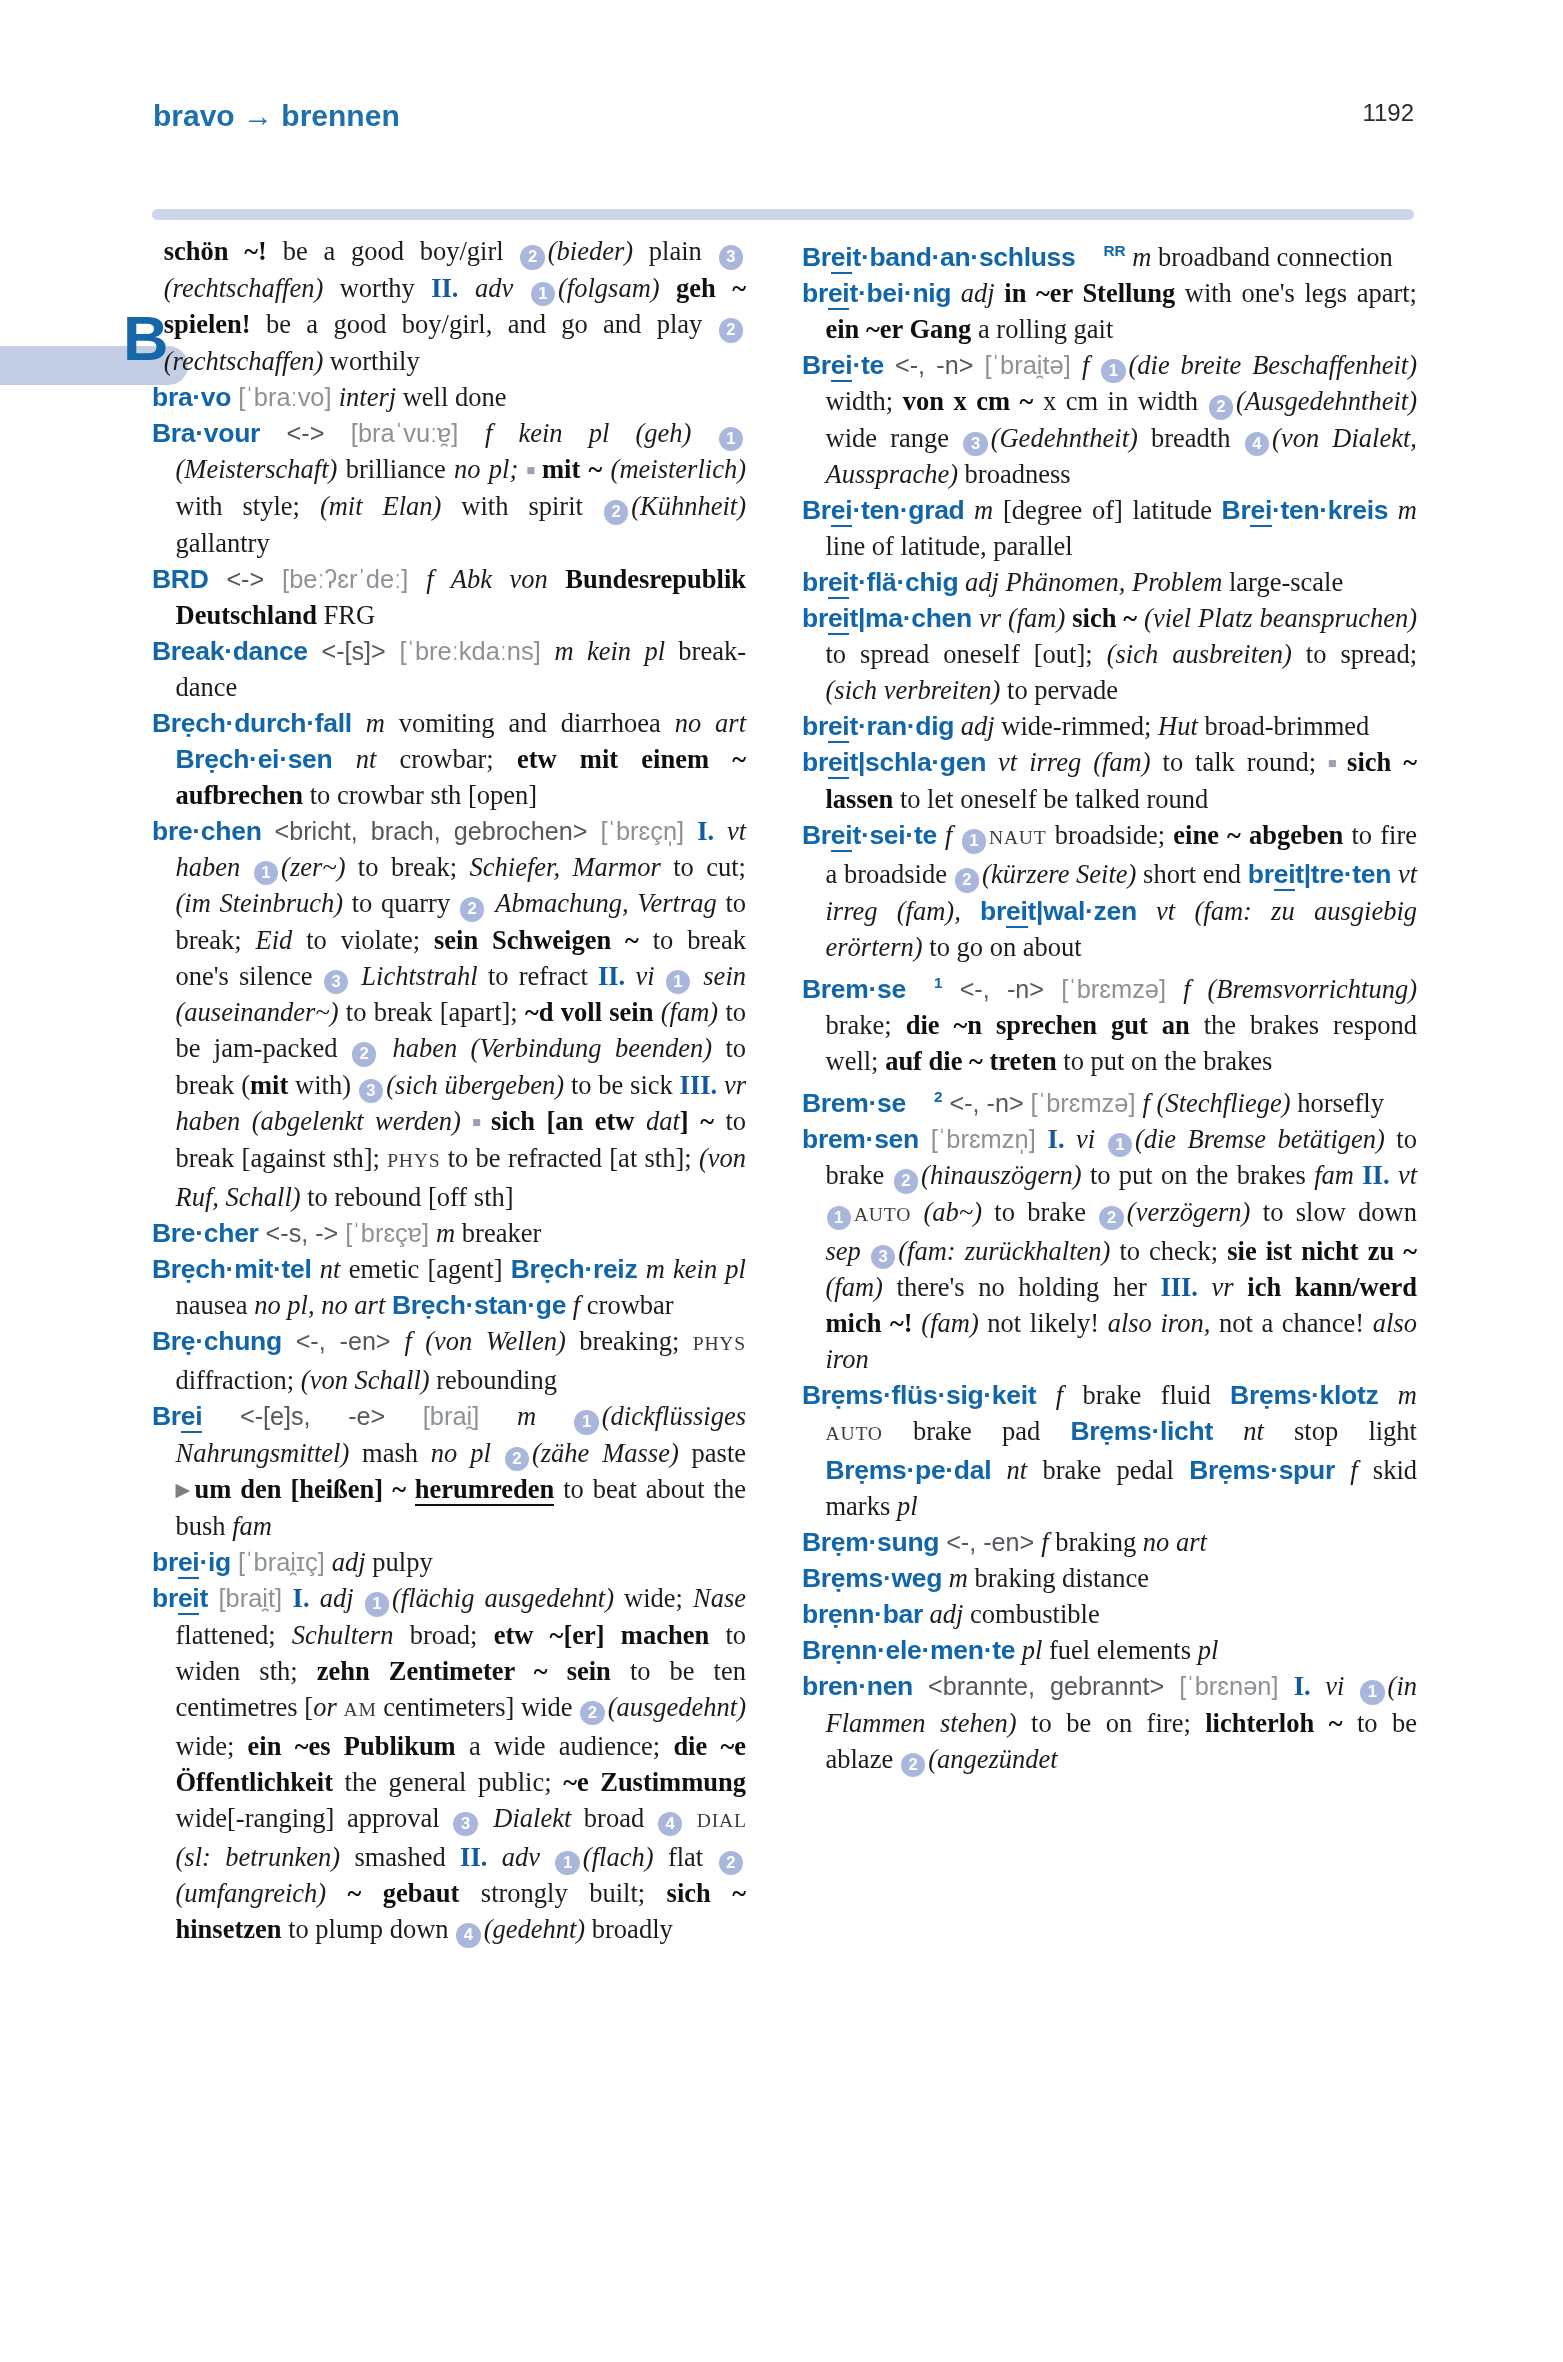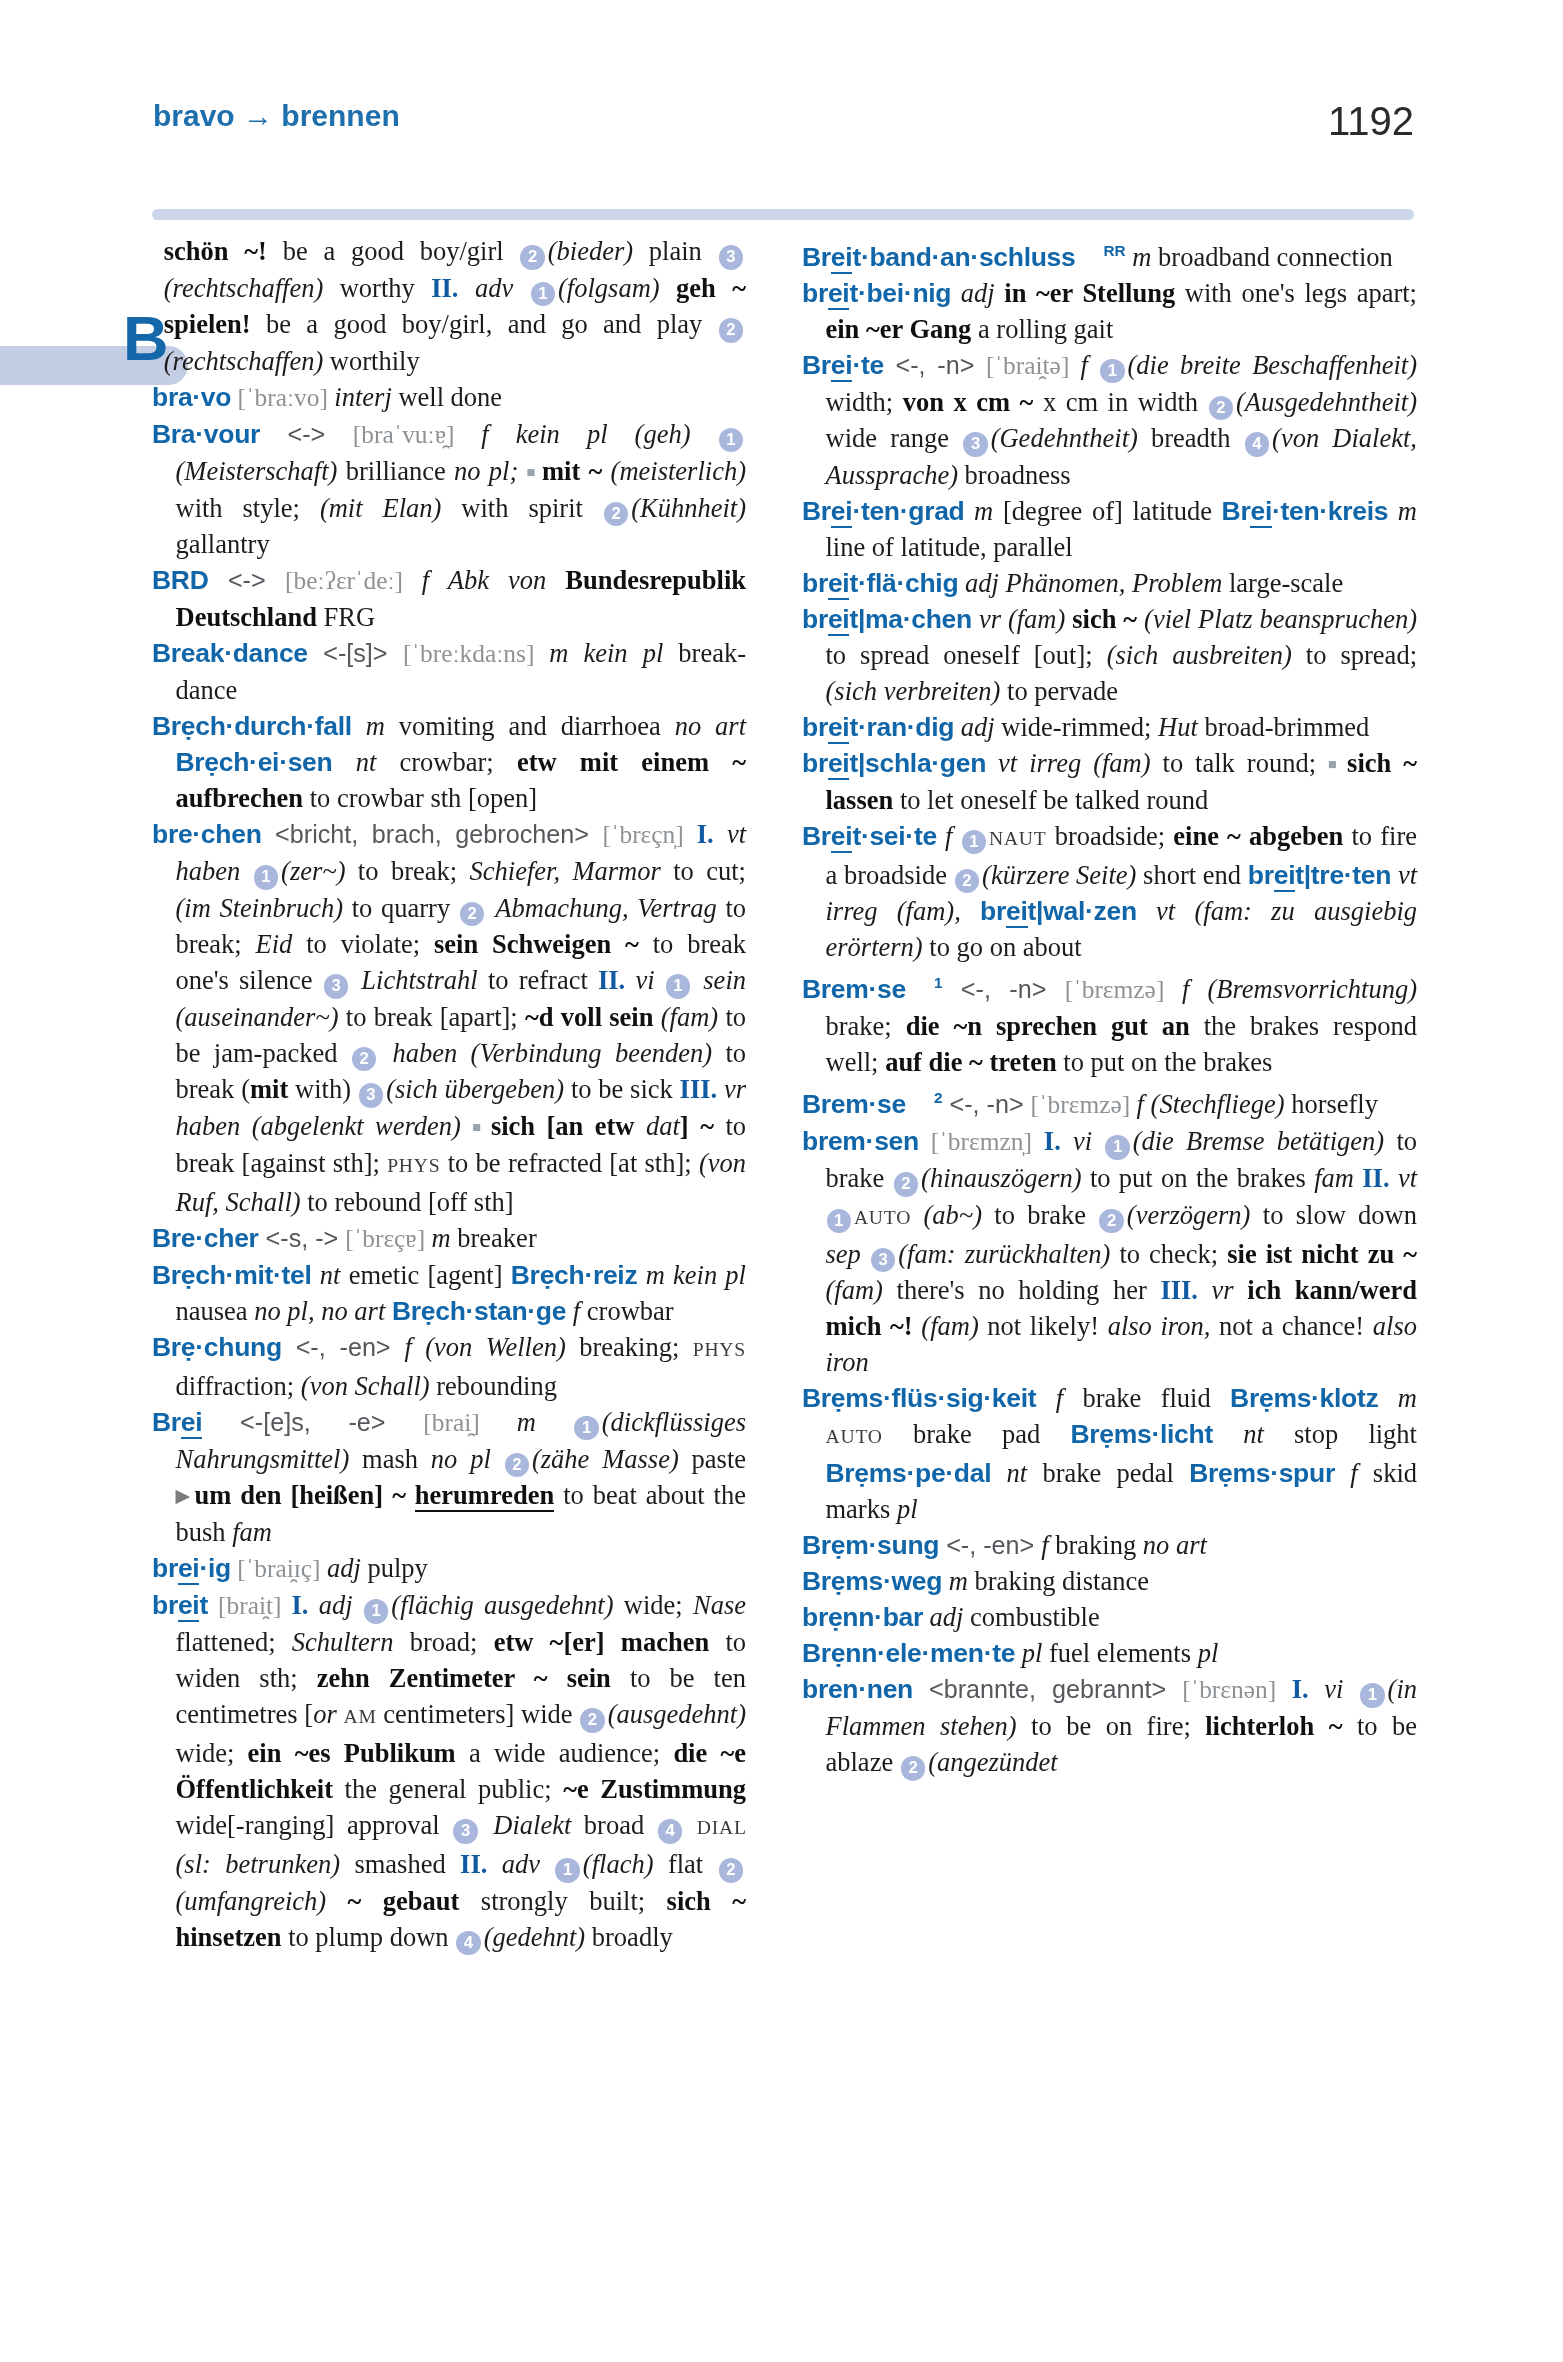--- a/index.html
+++ b/index.html
@@ -1,35 +1,35 @@
 <!DOCTYPE html>
 <html lang="en"><head>
 <meta charset="utf-8">
 <style>
   html,body{margin:0;padding:0;width:1563px;height:2362px;background:#ffffff;overflow:hidden;}
   .page{position:relative;width:1563px;height:2362px;background:#fff;font-family:"Liberation Serif",serif;margin-top:17px;}
   .running-head{position:absolute;left:153px;top:82px;font-family:"Liberation Sans",sans-serif;
     font-weight:bold;font-size:30px;color:#1e6fad;letter-spacing:0px;}
   .page-number{position:absolute;right:149px;top:82px;font-family:"Liberation Sans",sans-serif;
-    font-size:40px;color:#2b2b2b;}
+    font-size:24px;color:#2b2b2b;}
   .divider{position:absolute;left:152px;top:192px;width:1262px;height:10.8px;background:#ccd6eb;border-radius:5.9px;}
   .letter-tab{position:absolute;left:0;top:294px;width:196px;height:88px;}
   .tab-pill{position:absolute;left:0;top:35px;width:188px;height:39px;background:#c3cde4;border-radius:0 19.6px 19.6px 0;}
   .tab-letter{position:absolute;left:123px;top:-3.9px;font-family:"Liberation Sans",sans-serif;
     font-weight:bold;font-size:63px;color:#1467a8;line-height:1;}
   .col{position:absolute;top:216px;font-size:26.5px;line-height:36px;color:#1c1c1c;}
   .col-left{left:152px;width:594px;}
   .col-right{left:802px;width:615px;}
   .entry{margin:0;text-align:justify;padding-left:23.5px;text-indent:-23.5px;}
   .entry.cont{padding-left:11.8px;text-indent:0;}
   
   .hw,.hwu{font-family:"Liberation Sans",sans-serif;font-weight:bold;color:#1066a9;letter-spacing:-0.3px;}
   .hwu{border-bottom:2.9px solid #1066a9;}
   .sup{font-family:"Liberation Sans",sans-serif;font-weight:bold;color:#1066a9;font-size:0.58em;vertical-align:super;letter-spacing:0;padding-left:28px;}
-  .ph{font-family:Liberation Serif, serif;color:#8d9296;font-size:0.96em;}
+  .ph{font-family:Liberation Sans, sans-serif;color:#8d9296;font-size:0.96em;}
   .ang{font-family:"Liberation Sans",sans-serif;color:#54585c;font-size:0.95em;}
   .rom{font-weight:bold;color:#0f5aa0;}
   .b{font-weight:bold;color:#101010;}
   .bu{font-weight:bold;color:#101010;border-bottom:2px solid #101010;}
   .i{font-style:italic;color:#1c1c1c;}
   .p{color:#1c1c1c;}
   .sc{font-size:0.74em;color:#3c3c3c;letter-spacing:0.04em;}
   .sq{color:#9aa2ad;font-size:0.55em;vertical-align:2.9px;margin-right:4.9px;}
   .tri{color:#7d7d7d;font-size:0.72em;vertical-align:2px;margin-right:2px;}
   .num{display:inline-block;width:24.5px;height:24.5px;border-radius:50%;background:#a9b7dc;color:#ffffff;

